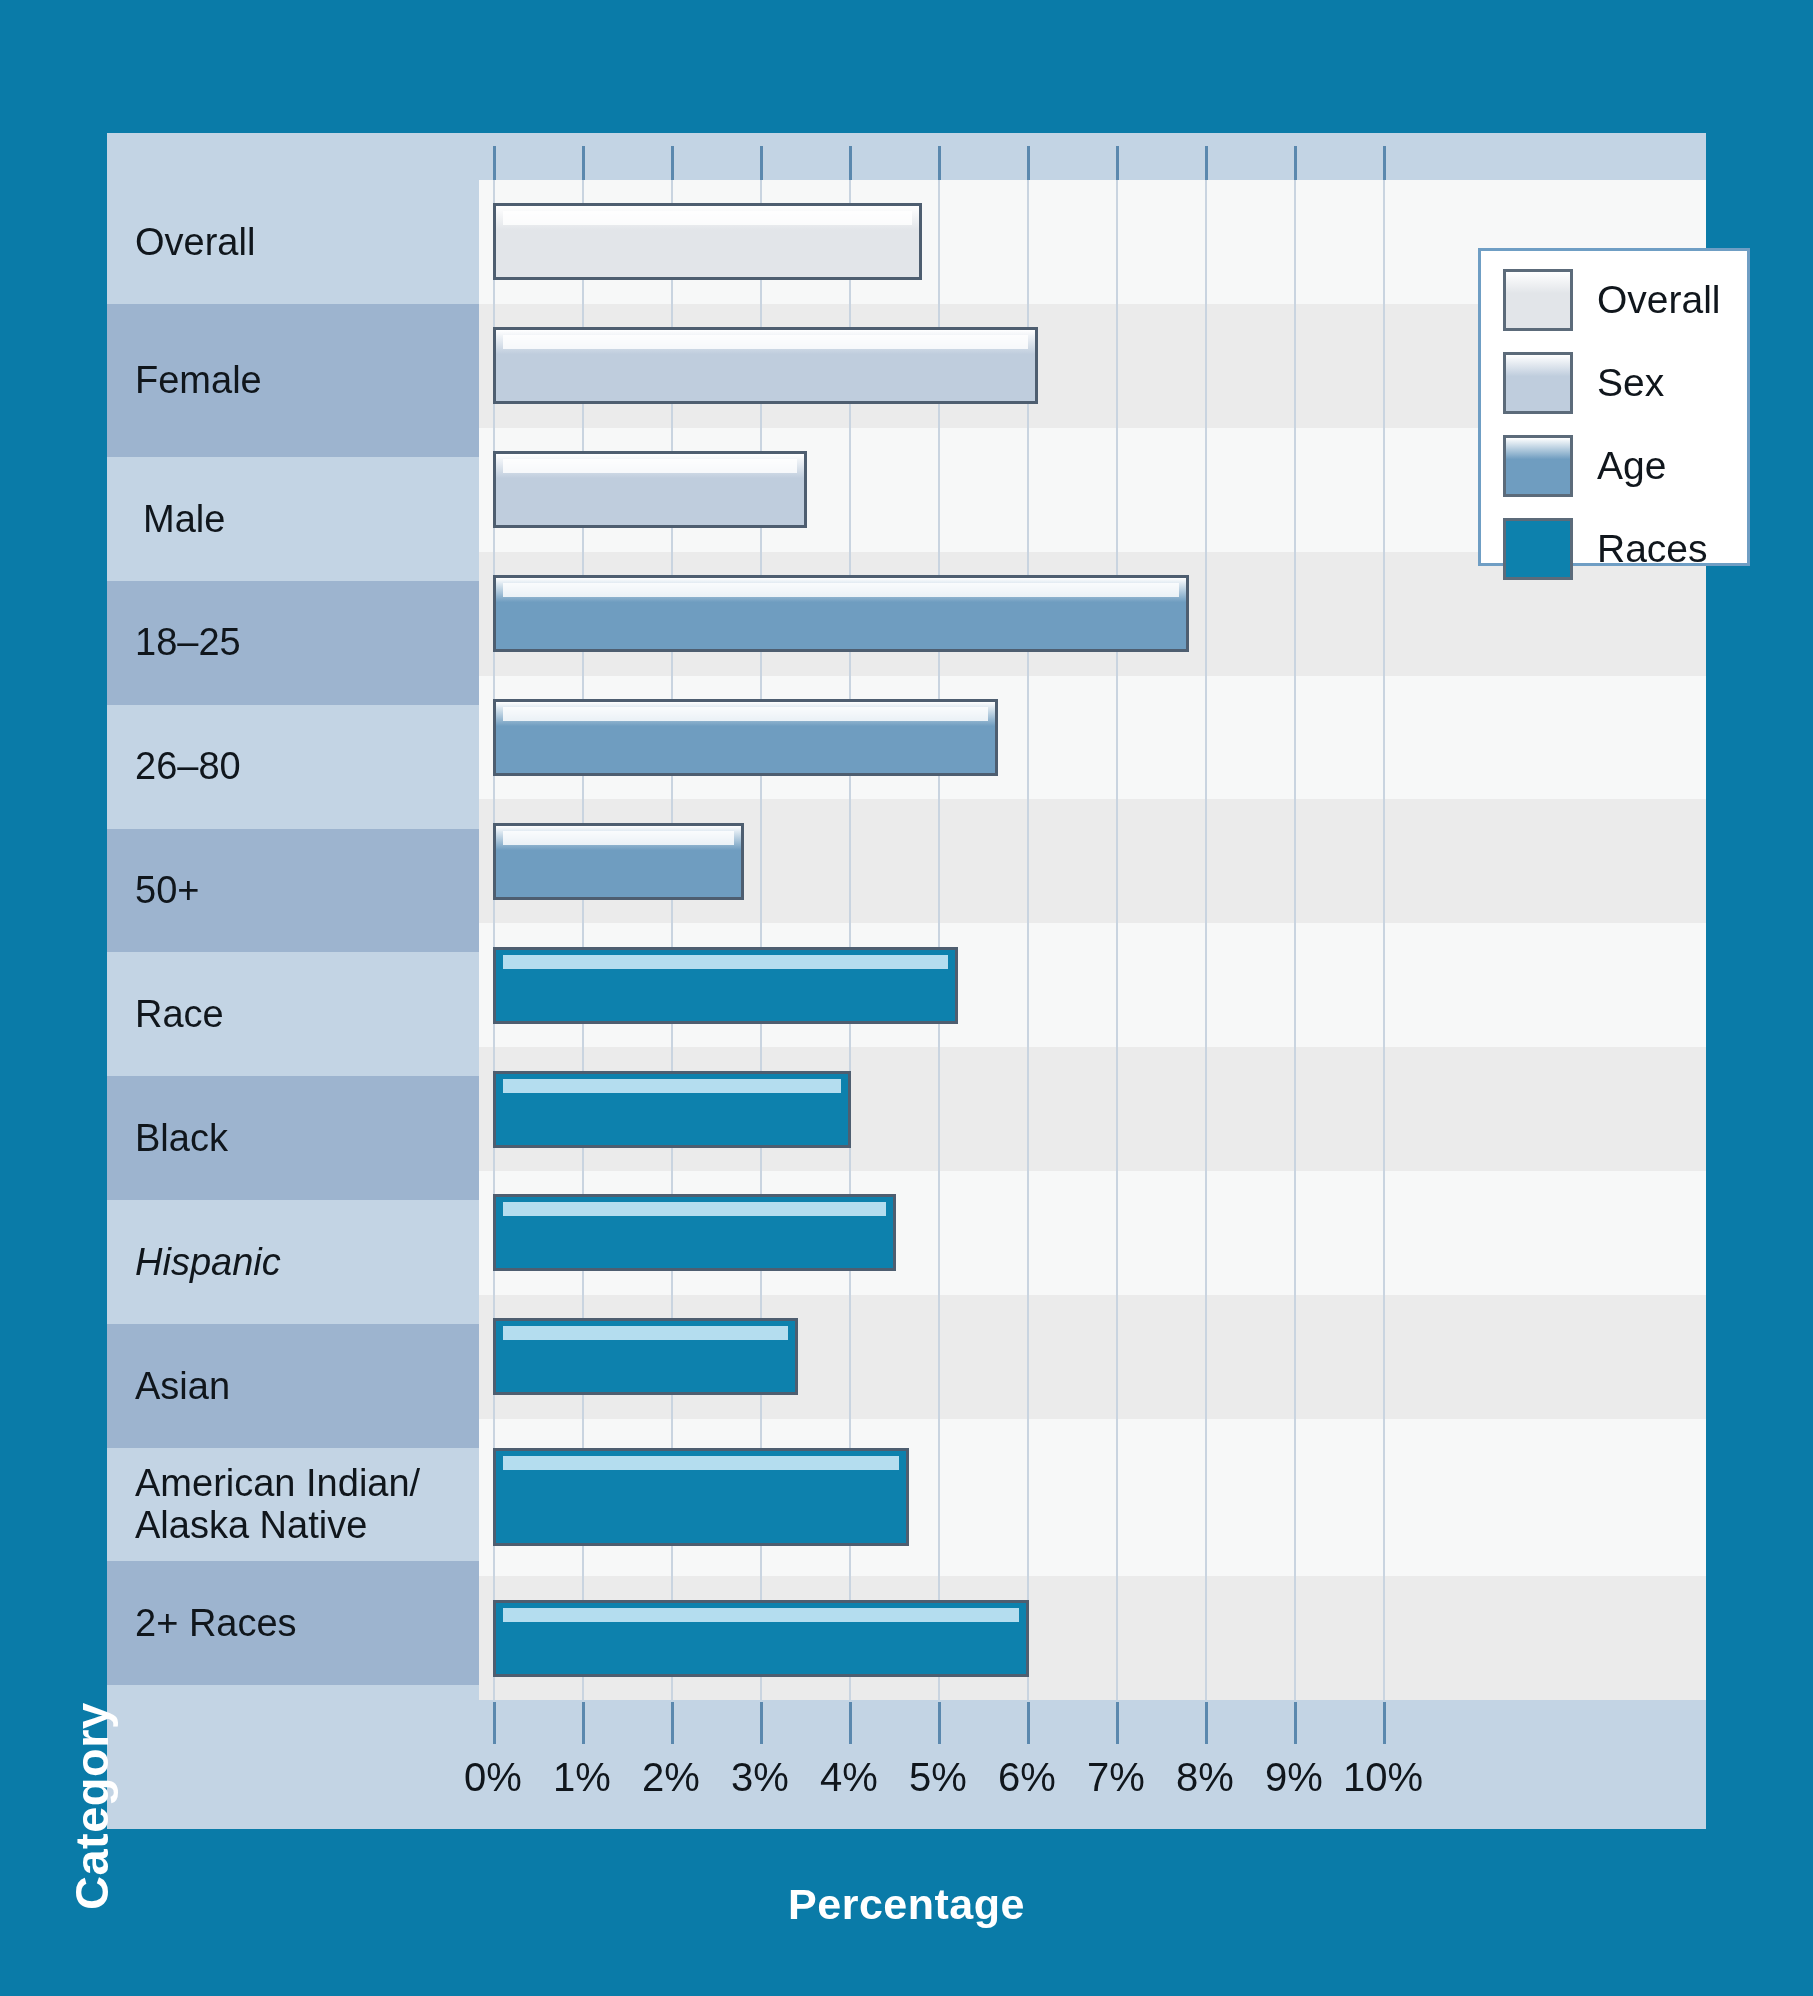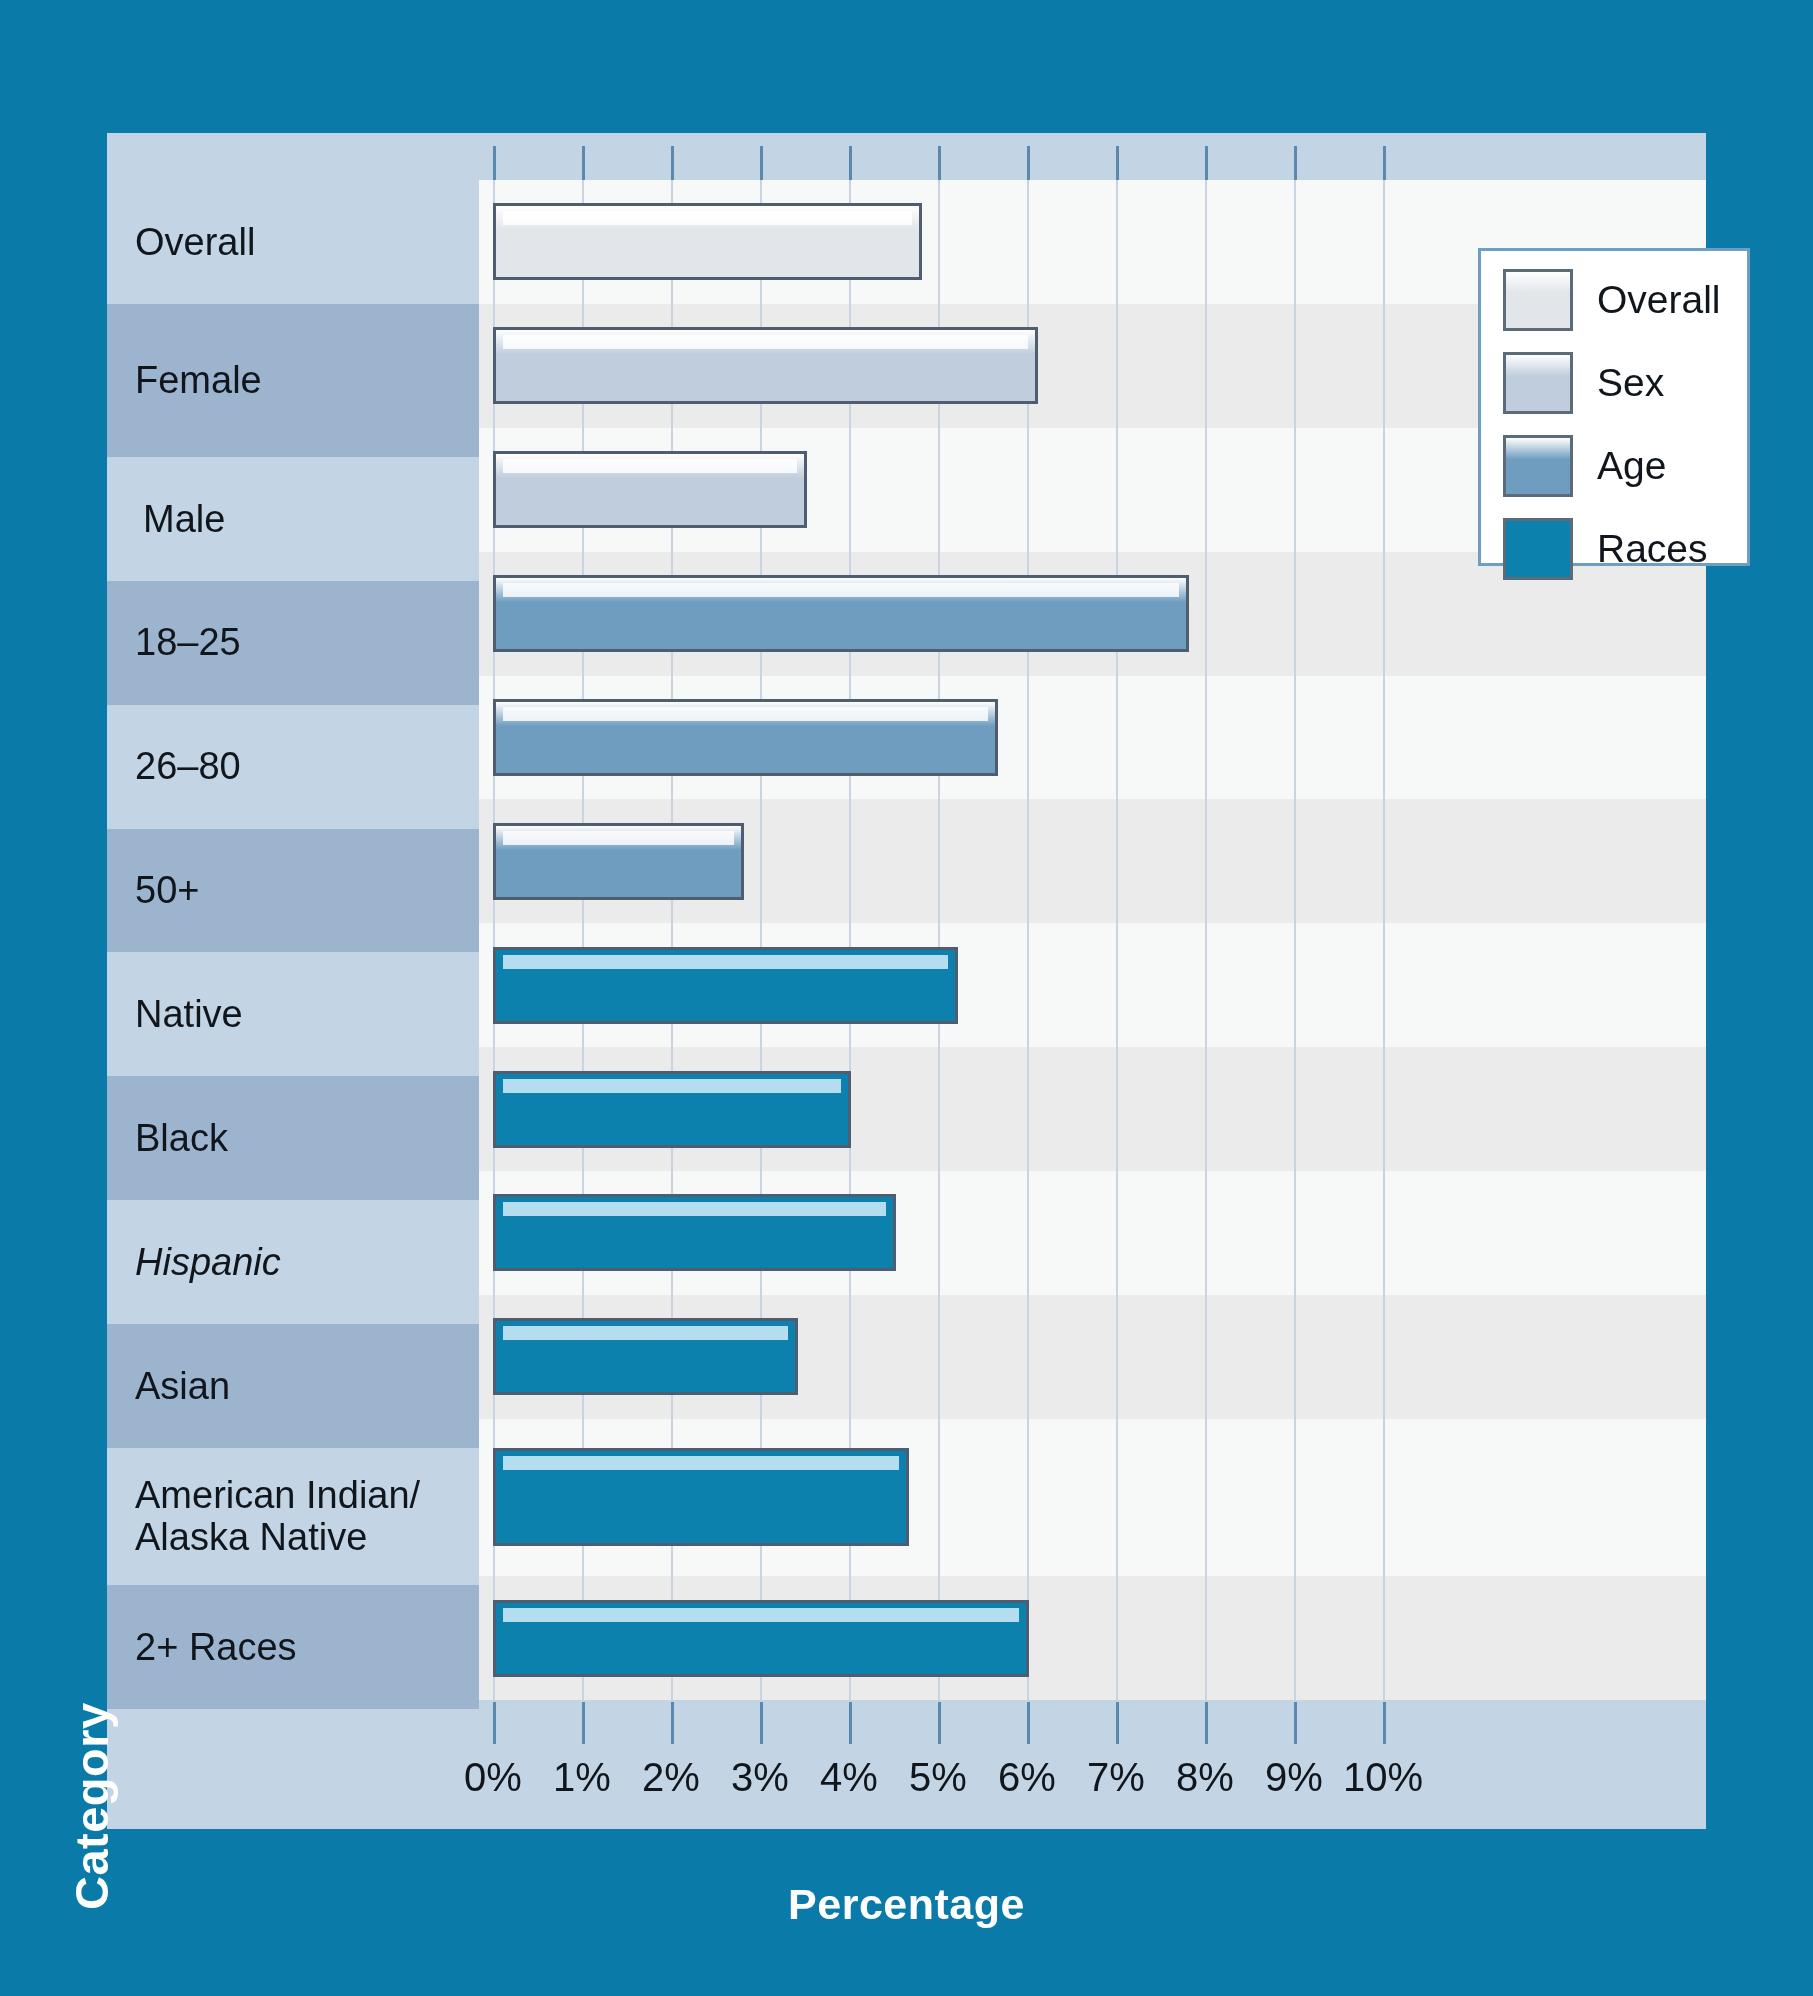--- a/index.html
+++ b/index.html
@@ -133,32 +133,32 @@
       <div class="catrow alt" style="height: 123.879px;">
         <div class="lbl">18–25</div>
       </div>
       <div class="catrow norm" style="height: 123.879px;">
         <div class="lbl">26–80</div>
       </div>
       <div class="catrow alt" style="height: 123.879px;">
         <div class="lbl">50+</div>
       </div>
       <div class="catrow norm" style="height: 123.879px;">
-        <div class="lbl">Native</div>
+        <div class="lbl">Race</div>
       </div>
       <div class="catrow alt" style="height: 123.879px;">
         <div class="lbl">Black</div>
       </div>
       <div class="catrow norm" style="height: 123.879px; font-style: italic;">
         <div class="lbl">Hispanic</div>
       </div>
       <div class="catrow alt" style="height: 123.879px;">
         <div class="lbl">Asian</div>
       </div>
-      <div class="catrow norm" style="height: 137px;">
+      <div class="catrow norm" style="height: 113px;">
         <div class="lbl">American Indian/
 Alaska Native</div>
       </div>
       <div class="catrow alt" style="height: 123.879px;">
         <div class="lbl">2+ Races</div>
       </div>
     </div>
 
   <div class="plot" id="plot">
       <div class="plotrow norm" style="height: 123.879px;"></div>

